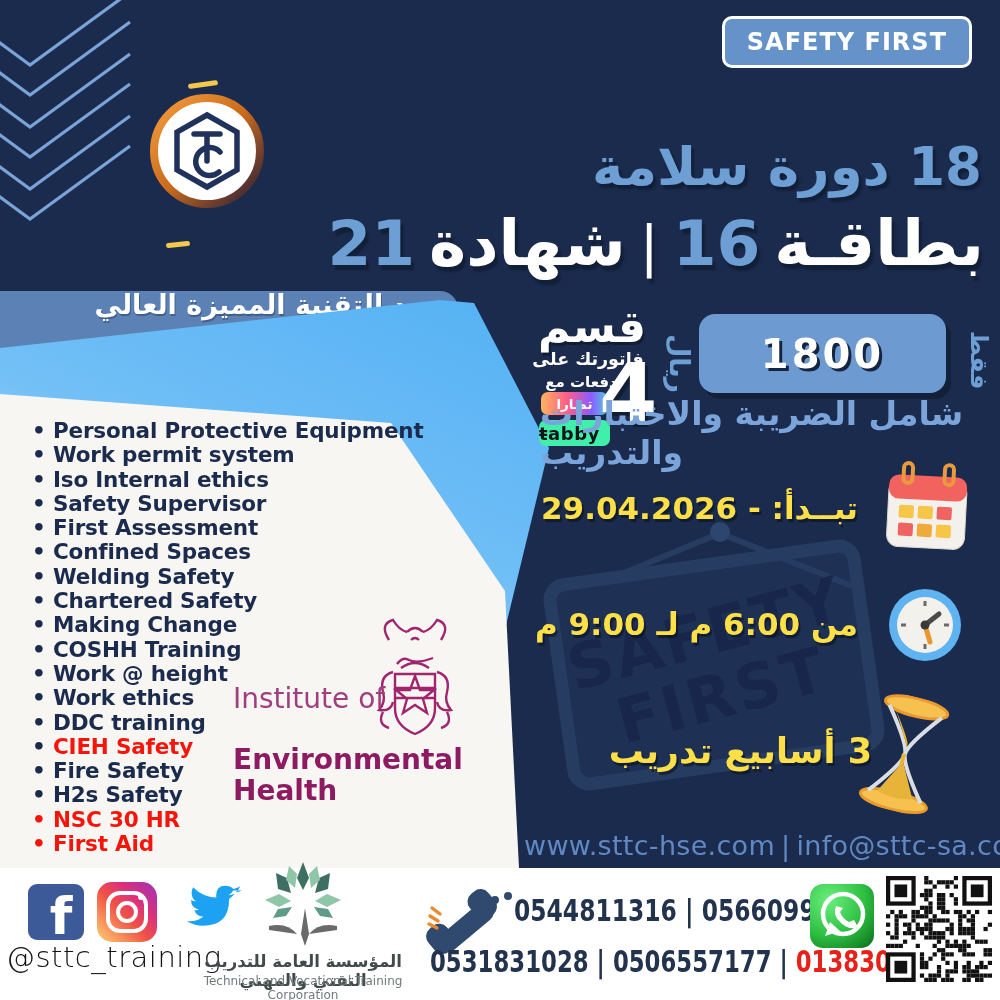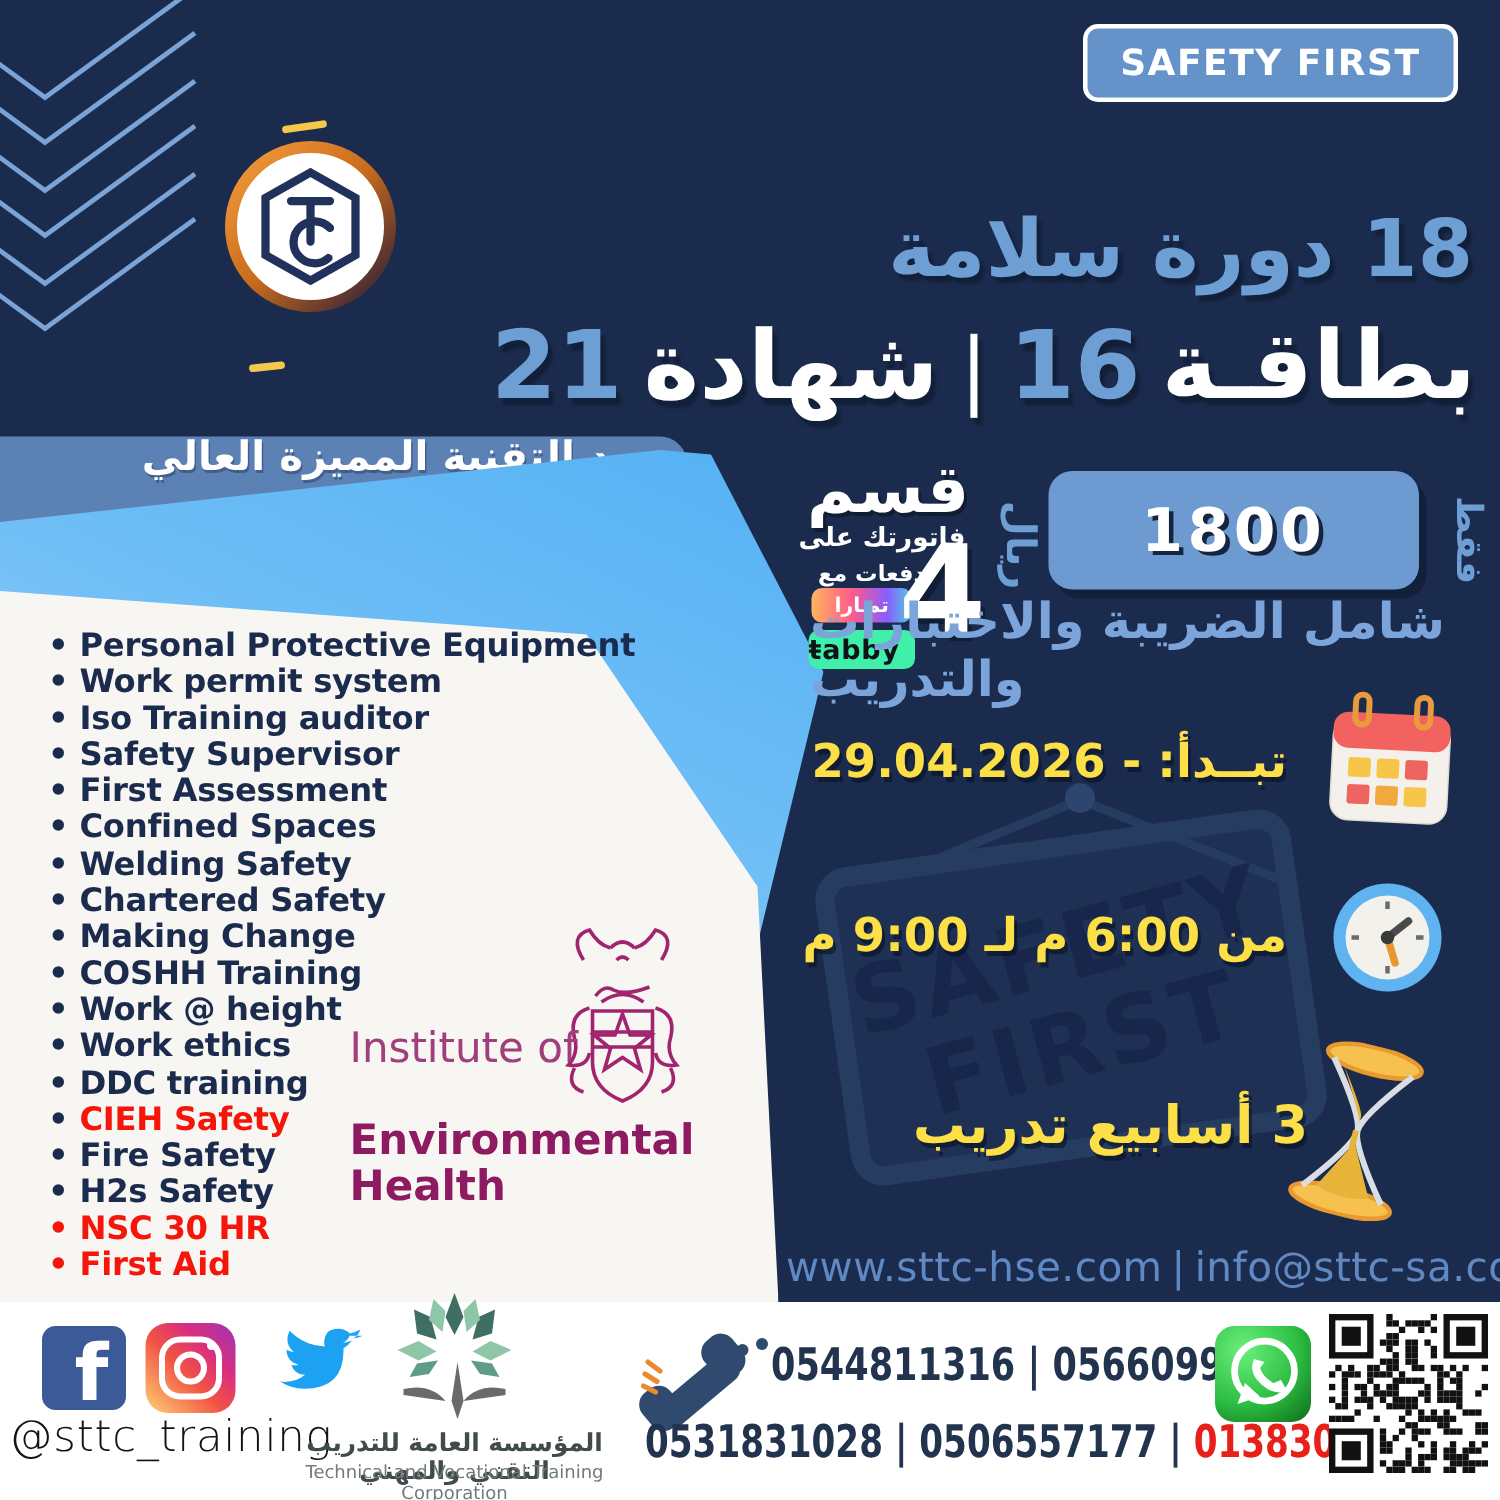--- a/index.html
+++ b/index.html
@@ -165,21 +165,21 @@
 
   <div class="abs banner">معهد التقنية المميزة العالي للتدريب</div>
 
   <div class="abs blue-shape"></div>
   <div class="abs white-panel"></div>
 
   <div class="abs courses">
     <ul>
       <li data-variant="navy">Personal Protective Equipment</li>
       <li data-variant="navy">Work permit system</li>
-      <li data-variant="navy">Iso Training auditor</li>
+      <li data-variant="navy">Iso Internal ethics</li>
       <li data-variant="navy">Safety Supervisor</li>
       <li data-variant="navy">First Assessment</li>
       <li data-variant="navy">Confined Spaces</li>
       <li data-variant="navy">Welding Safety</li>
       <li data-variant="navy">Chartered Safety</li>
       <li data-variant="navy">Making Change</li>
       <li data-variant="navy">COSHH Training</li>
       <li data-variant="navy">Work @ height</li>
       <li data-variant="navy">Work ethics</li>
       <li data-variant="navy">DDC training</li>

